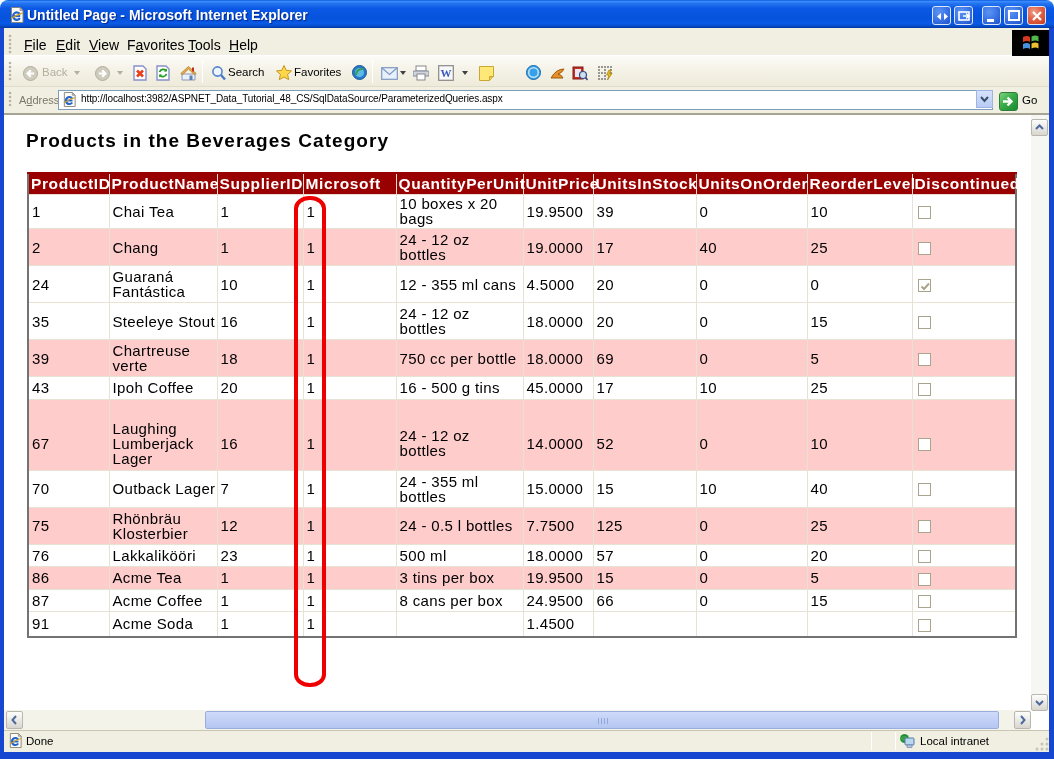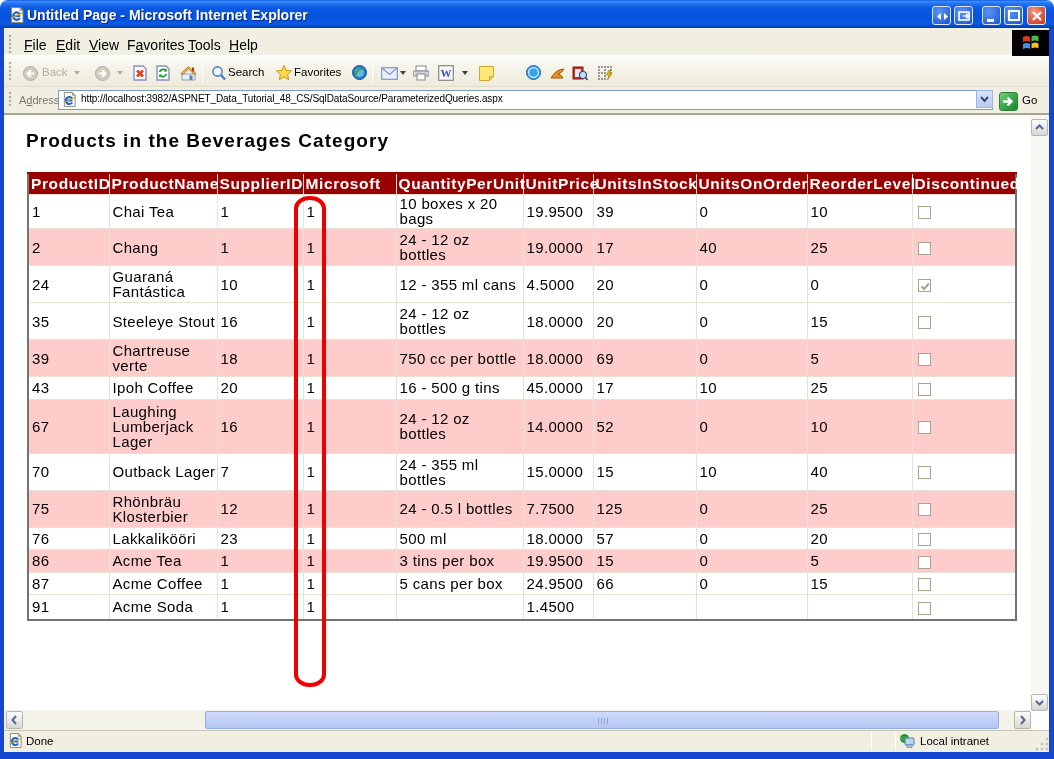--- a/index.html
+++ b/index.html
@@ -48,21 +48,21 @@
 #heading { left:26px; top:130px; font-size:19px; font-weight:bold; color:#000; letter-spacing:1.05px; }
 
 
 #grid { left:27px; top:172px; border-collapse:collapse; table-layout:fixed; width:988px; }
 #grid td, #grid th { font-size:15px; line-height:15px; letter-spacing:0.35px; padding:3px 2px 3px 3px; white-space:nowrap; overflow:hidden;
   border:1px solid #e6e2d4; vertical-align:middle; text-align:left; font-weight:normal; color:#000; }
 #grid th { background:#990000; color:#fff; font-weight:bold; font-size:15.5px; border-left:1px solid #ecdcd0; border-right:1px solid #ecdcd0; border-top:2px solid #990000; border-bottom:1px solid #ecdcd0; letter-spacing:0.6px; padding:2px 0 3px 2px; overflow:visible; }
 #grid { border:2px solid #737373; }
 #grid tr.p td { background:#ffcccc; }
 #grid tr.r1 td { padding-top:1px; padding-bottom:2px; }
-#grid tr.r8 td { padding-top:4px; padding-bottom:4px; }
+#grid tr.r8 td { padding-top:21px; padding-bottom:4px; }
 #grid tr.r14 td { padding-top:4px; padding-bottom:3px; }
 #grid tr.r15 td { padding-top:4px; padding-bottom:4px; }
 .cb { display:inline-block; width:13px; height:13px; border:1px solid #a8a48e; background:#fff; margin-left:2px; position:relative; vertical-align:middle; }
 .cb.ck svg { position:absolute; left:1px; top:1px; }
 
 
 #vscroll { left:1031px; top:115px; width:18px; height:595px; background:#f6f6f2; }
 #hscroll { left:4px; top:710px; width:1027px; height:20px; background:#f4f3ea; }
 .sbtn { background:linear-gradient(180deg,#fdfdfb,#d8d6cf); border:1px solid #b8b6ae; border-radius:2px; }
 #hthumb { left:205px; top:711px; width:794px; height:18px; background:linear-gradient(180deg,#cfdafa,#b4c6f2); border:1px solid #98aee0; border-radius:2px; }
@@ -451,21 +451,21 @@
         <td>15</td>
         <td>0</td>
         <td>5</td>
         <td><span class="cb"></span></td>
       </tr>
 <tr class="w">
         <td>87</td>
         <td>Acme Coffee</td>
         <td>1</td>
         <td>1</td>
-        <td>5 cans per box</td>
+        <td>8 cans per box</td>
         <td>24.9500</td>
         <td>66</td>
         <td>0</td>
         <td>15</td>
         <td><span class="cb"></span></td>
       </tr>
 <tr class="w r15">
         <td>91</td>
         <td>Acme Soda</td>
         <td>1</td>

